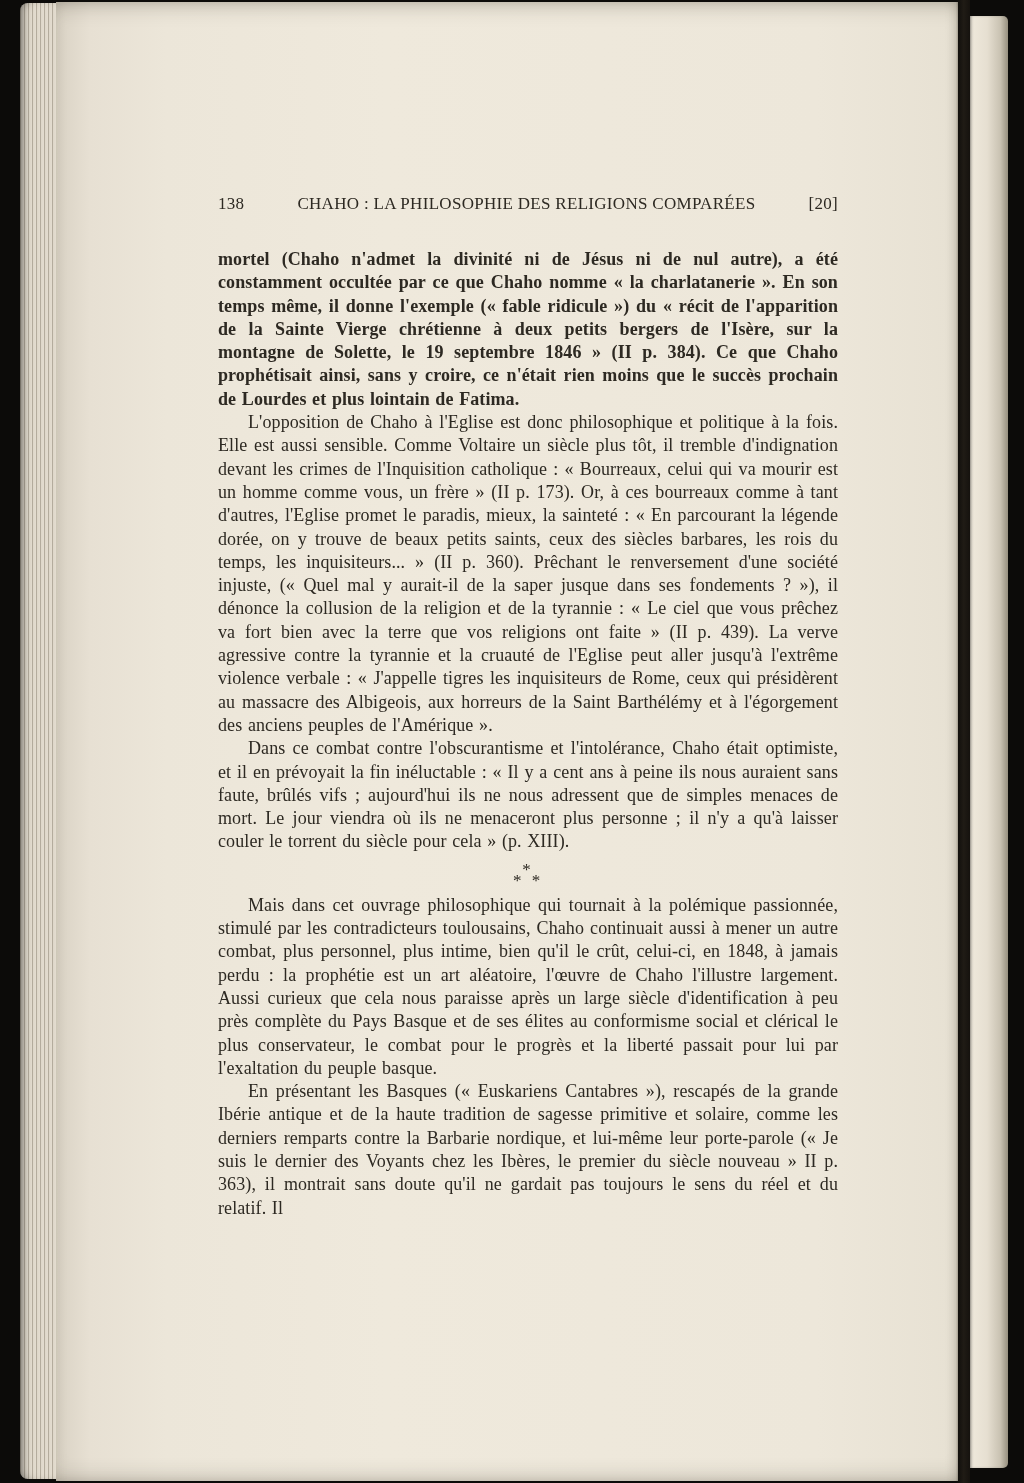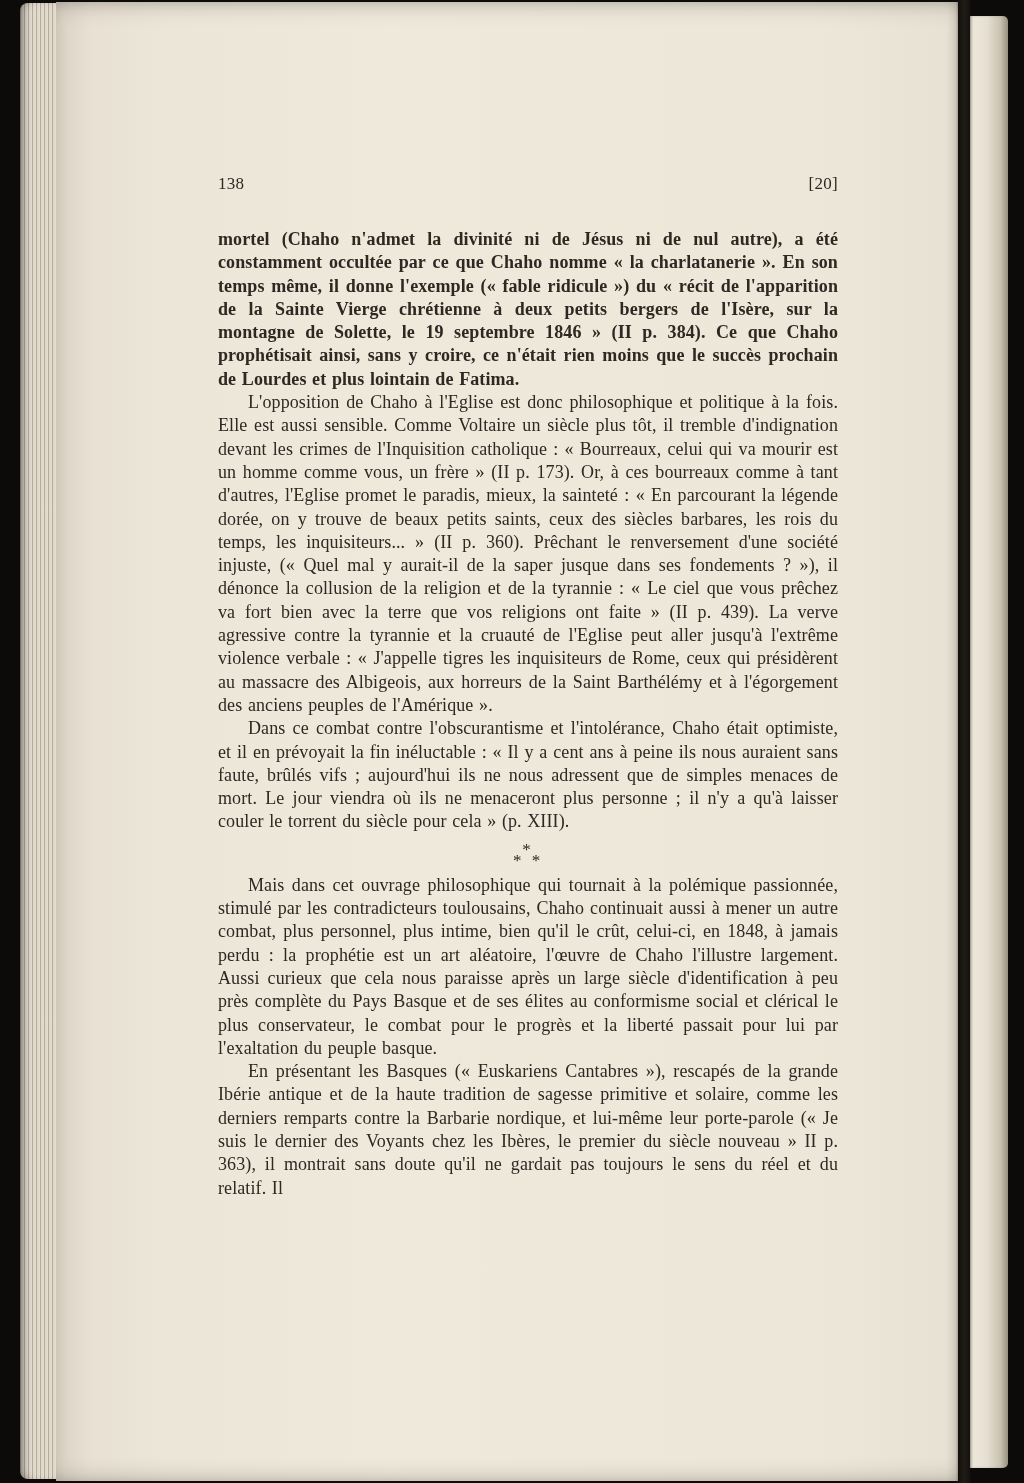--- a/index.html
+++ b/index.html
@@ -73,21 +73,21 @@
     background: linear-gradient(90deg,
       #efe9dc 0%,
       #e6dfd1 45%,
       #c9c2b2 80%,
       #97907f 100%);
     box-shadow: inset 2px 0 3px -1px rgba(0,0,0,0.45);
   }
   .text-block {
     position: absolute;
     left: 162px;
-    top: 172px;
+    top: 192px;
     width: 620px;
     color: #2d2922;
   }
   .header {
     display: flex;
     justify-content: space-between;
     align-items: baseline;
     font-size: 17px;
     letter-spacing: 0.3px;
     margin-bottom: 34px;
@@ -118,20 +118,21 @@
 
 <div class="scan">
 
   <div class="edge-stack-left"></div>
 
   <div class="page">
     <div class="text-block">
 
       <div class="header">
         <span class="pnum">138</span>
+        <span class="title">CHAHO : LA PHILOSOPHIE DES RELIGIONS COMPARÉES</span>
         <span class="ref">[20]</span>
       </div>
 
       <p class="para noindent">mortel (Chaho n'admet la divinité ni de Jésus ni de nul autre), a été constamment occultée par ce que Chaho nomme « la charlatanerie ». En son temps même, il donne l'exemple (« fable ridicule ») du « récit de l'apparition de la Sainte Vierge chrétienne à deux petits bergers de l'Isère, sur la montagne de Solette, le 19 septembre 1846 » (II p. 384). Ce que Chaho prophétisait ainsi, sans y croire, ce n'était rien moins que le succès prochain de Lourdes et plus lointain de Fatima.</p>
 
       <p class="para">L'opposition de Chaho à l'Eglise est donc philosophique et politique à la fois. Elle est aussi sensible. Comme Voltaire un siècle plus tôt, il tremble d'indignation devant les crimes de l'Inquisition catholique : « Bourreaux, celui qui va mourir est un homme comme vous, un frère » (II p. 173). Or, à ces bourreaux comme à tant d'autres, l'Eglise promet le paradis, mieux, la sainteté : « En parcourant la légende dorée, on y trouve de beaux petits saints, ceux des siècles barbares, les rois du temps, les inquisiteurs... » (II p. 360). Prêchant le renversement d'une société injuste, (« Quel mal y aurait-il de la saper jusque dans ses fondements ? »), il dénonce la collusion de la religion et de la tyrannie : « Le ciel que vous prêchez va fort bien avec la terre que vos religions ont faite » (II p. 439). La verve agressive contre la tyrannie et la cruauté de l'Eglise peut aller jusqu'à l'extrême violence verbale : « J'appelle tigres les inquisiteurs de Rome, ceux qui présidèrent au massacre des Albigeois, aux horreurs de la Saint Barthélémy et à l'égorgement des anciens peuples de l'Amérique ».</p>
 
       <p class="para">Dans ce combat contre l'obscurantisme et l'intolérance, Chaho était optimiste, et il en prévoyait la fin inéluctable : « Il y a cent ans à peine ils nous auraient sans faute, brûlés vifs ; aujourd'hui ils ne nous adressent que de simples menaces de mort. Le jour viendra où ils ne menaceront plus personne ; il n'y a qu'à laisser couler le torrent du siècle pour cela » (p. XIII).</p>
 
       <div class="asterism">

